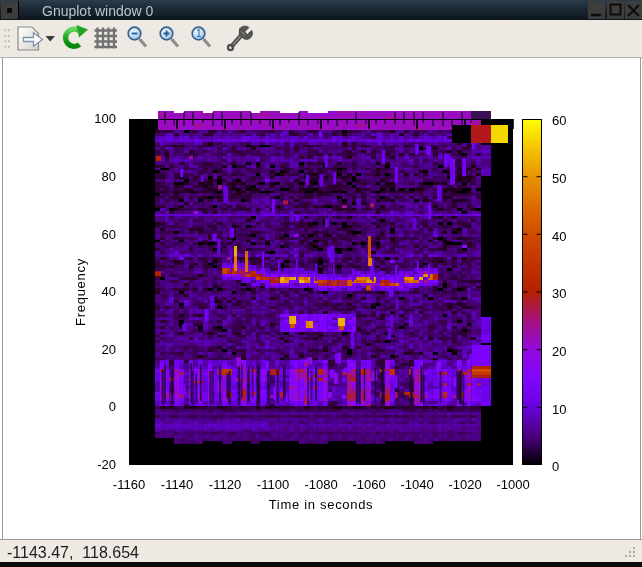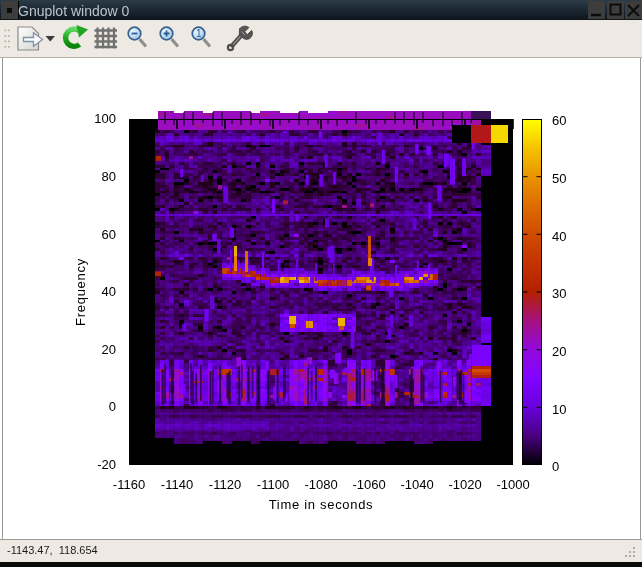--- a/index.html
+++ b/index.html
@@ -1,23 +1,23 @@
 <!DOCTYPE html>
 <html><head><meta charset="utf-8"><style>
 html,body{margin:0;padding:0}
 body{width:642px;height:567px;position:relative;overflow:hidden;background:#fff;
  font-family:"Liberation Sans",sans-serif}
 #titlebar{position:absolute;left:0;top:0;width:642px;height:20px;
  background:linear-gradient(180deg,#2c3c49 0%,#1d2b37 40%,#0d151d 100%);}
 #menubtn{position:absolute;left:1px;top:1px;width:17px;height:18px;background:#3d3d3d;border-right:1px solid #000}
 #menubtn div{position:absolute;left:6px;top:7px;width:5px;height:5px;background:#0a0a0a}
-#title{position:absolute;left:18px;top:2.5px;font-size:14px;color:#b9c4cc}
+#title{position:absolute;left:42px;top:2.5px;font-size:14px;color:#b9c4cc}
 .wbtn{position:absolute;top:1px;width:17px;height:18px;background:#3d3d3d}
 #statusbar{position:absolute;left:0;top:539px;width:642px;height:23px;background:#eeeae3;border-top:1px solid #9a9a94}
-#statustext{position:absolute;left:7px;top:544px;font-size:11px;color:#1c1c1c}
+#statustext{position:absolute;left:7px;top:544px;font-size:16px;color:#1c1c1c}
 #toolbar{position:absolute;left:0;top:20px;width:642px;height:37px;background:#eeeae3;border-bottom:1px solid #b5b1aa}
 #content{position:absolute;left:2px;top:57px;width:637px;height:482px;background:#fff;border-left:1px solid #9a9a94;border-right:1px solid #9a9a94}
 #bottom{position:absolute;left:0;top:562px;width:642px;height:5px;background:#0a0a0a}
 .tl{font-size:13px;fill:#000}
 .tt{font-size:13px;fill:#000;letter-spacing:0.7px}
 #grip{position:absolute;right:3px;top:546px;width:12px;height:12px}
 </style></head>
 <body>
 <div id="content"></div>
 <svg width="642" height="567" style="position:absolute;left:0;top:0">

